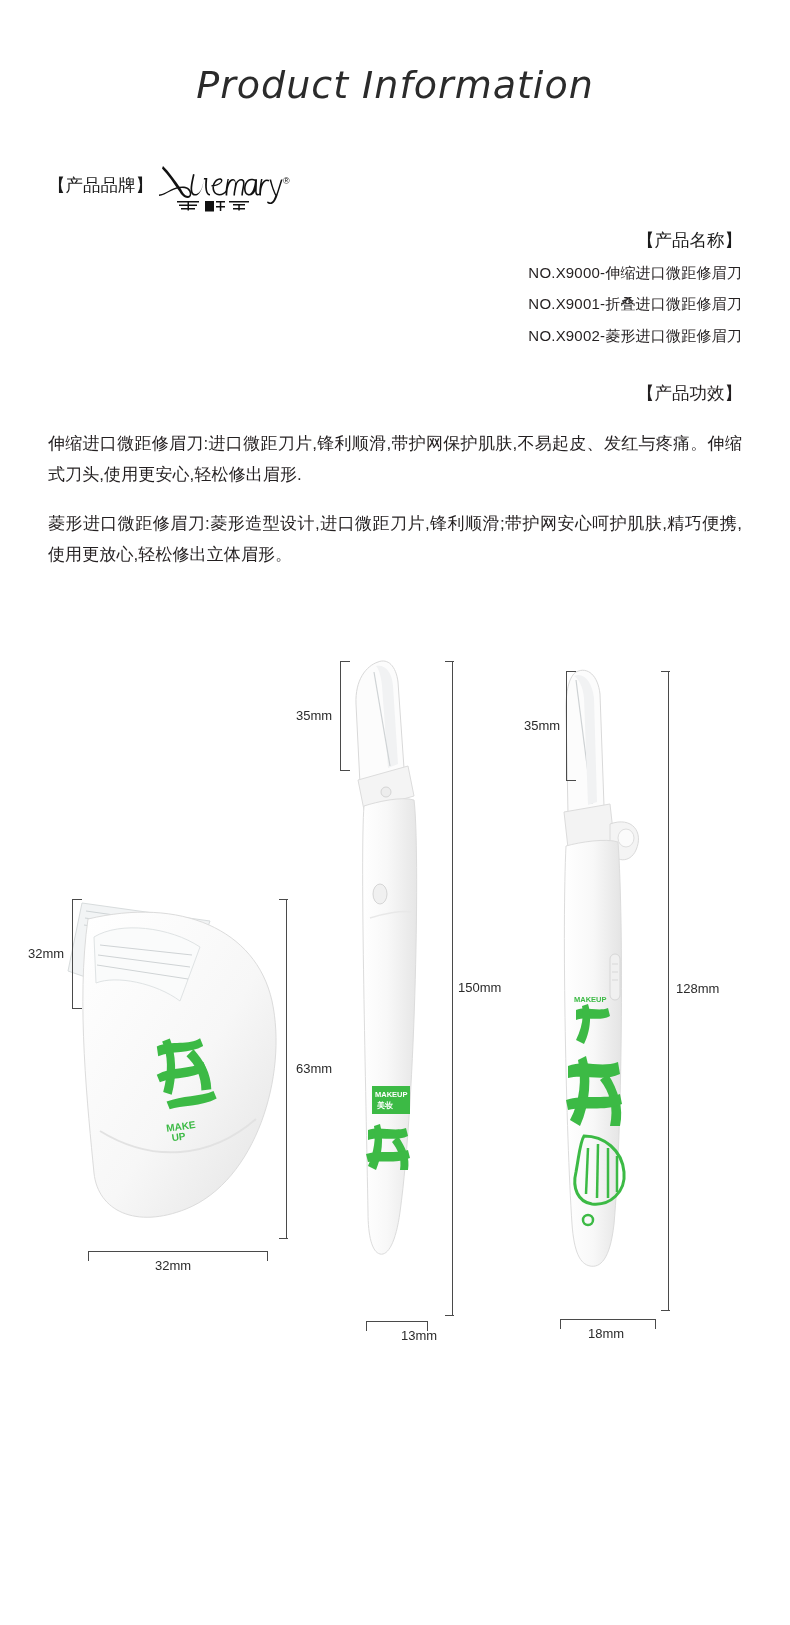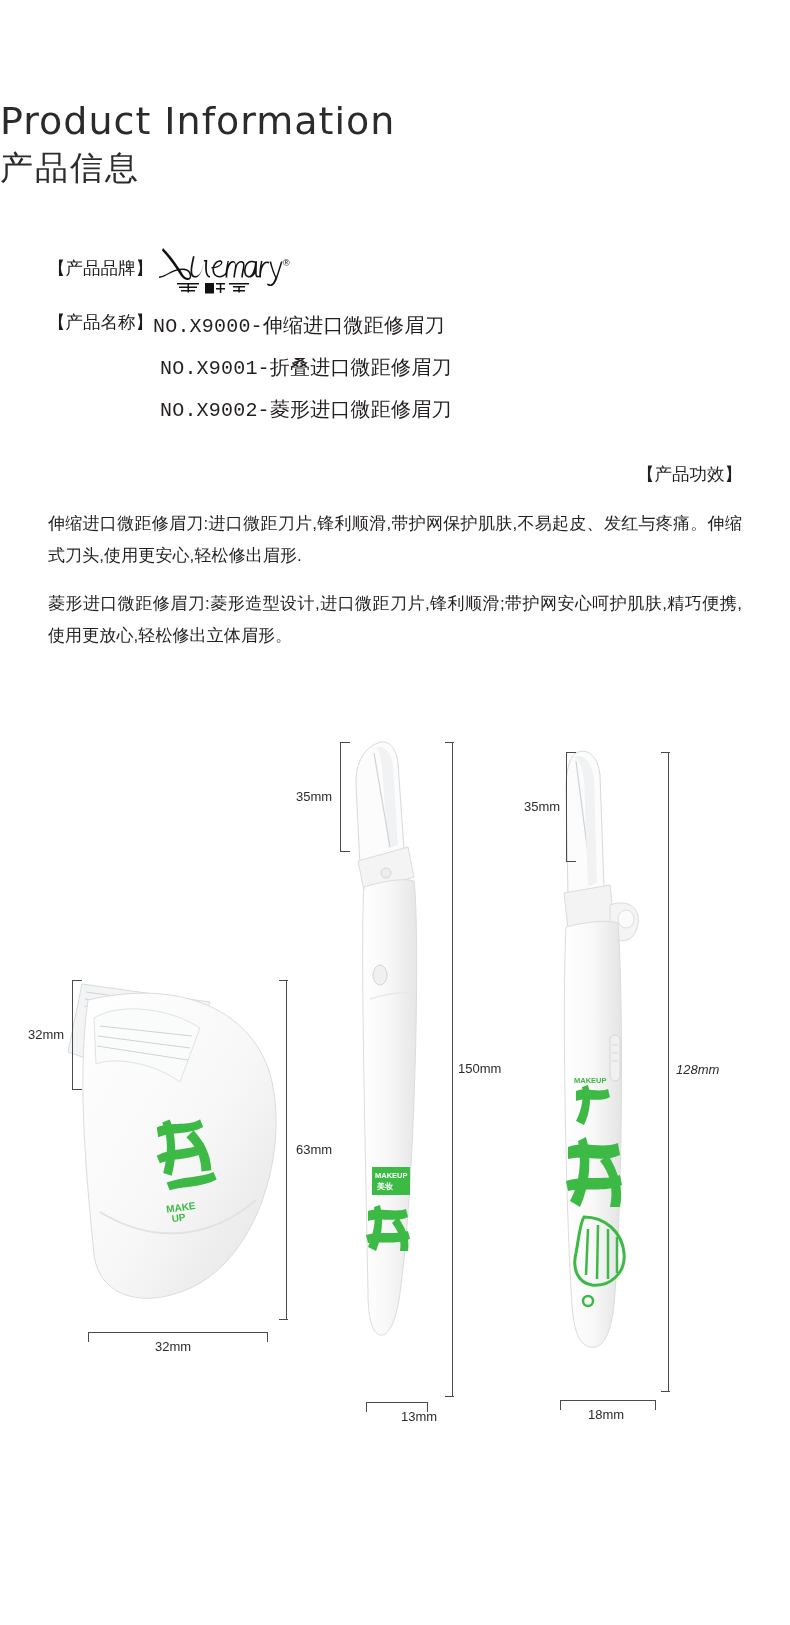--- a/index.html
+++ b/index.html
@@ -11,21 +11,23 @@
     width: 790px;
     height: 1625px;
     position: relative;
     font-family: "Liberation Sans", "DejaVu Sans", sans-serif;
     color: #231f20;
     overflow: hidden;
   }
 
   
   .page-header {
-    padding-top: 100px;
+    text-align: center;
+    padding-top: 64px;
+    font-style: italic;
   }
   .title-en {
     font-size: 38px;
     font-weight: 400;
     letter-spacing: 1px;
     line-height: 1.15;
     color: #2b2b2b;
     font-family: "DejaVu Sans", "Liberation Sans", sans-serif;
   }
   .title-cn {
@@ -63,31 +65,31 @@
     margin-left: 4px;
   }
   .brand-logo svg { display: block; }
 
   .names {
     margin-top: 12px;
     padding-left: 0;
   }
   .names .row-name {
     display: flex;
-    align-items: flex-start;
+    align-items: flex-end;
+    flex-direction: column;
   }
   .names .name-indent {
     display: inline-block;
     width: 112px;
   }
   .name-text {
-    font-size: 20px;
+    font-size: 15px;
     line-height: 2.1;
     letter-spacing: 0.2px;
-    font-family: Liberation Mono, monospace;
   }
 
   .section-label {
     margin-top: 26px;
     font-size: 17.5px;
     text-align: right;
   }
 
   .paragraphs {
     margin-top: 14px;
@@ -154,21 +156,20 @@
   .product {
     position: absolute;
   }
   .print-green { fill: #3cba45; }
 </style>
 </head>
 <body>
 
 <div class="page-header">
   <div class="title-en">Product Information</div>
-  <div class="title-cn">产品信息</div>
 </div>
 
 <div class="info">
 
   <div class="row">
     <span class="label">【产品品牌】</span>
     <span class="brand-logo">
       <svg width="160" height="52" viewBox="0 0 160 52" xmlns="http://www.w3.org/2000/svg">
         <g fill="#111111">
 
@@ -363,18 +364,18 @@
         </g>
         <circle cx="14" cy="86" r="5" fill="none" stroke="#3cba45" stroke-width="2.5"></circle>
       </g>
     </svg>
   </div>
 
   <div class="bracket vbr" style="left:566px; top:75px; height:110px;"></div>
   <div class="dim-text" style="left:524px; top:122px;">35mm</div>
 
   <div class="bracket vbr right" style="left:668px; top:75px; height:640px;"></div>
-  <div class="dim-text" style="left:676px; top:385px;font-style:italic;">128mm</div>
+  <div class="dim-text" style="left:676px; top:385px;">128mm</div>
 
   <div class="bracket hbr" style="left:560px; top:723px; width:96px;"></div>
   <div class="dim-text" style="left:588px; top:730px;">18mm</div>
 
 </div>
 
 </body></html>

